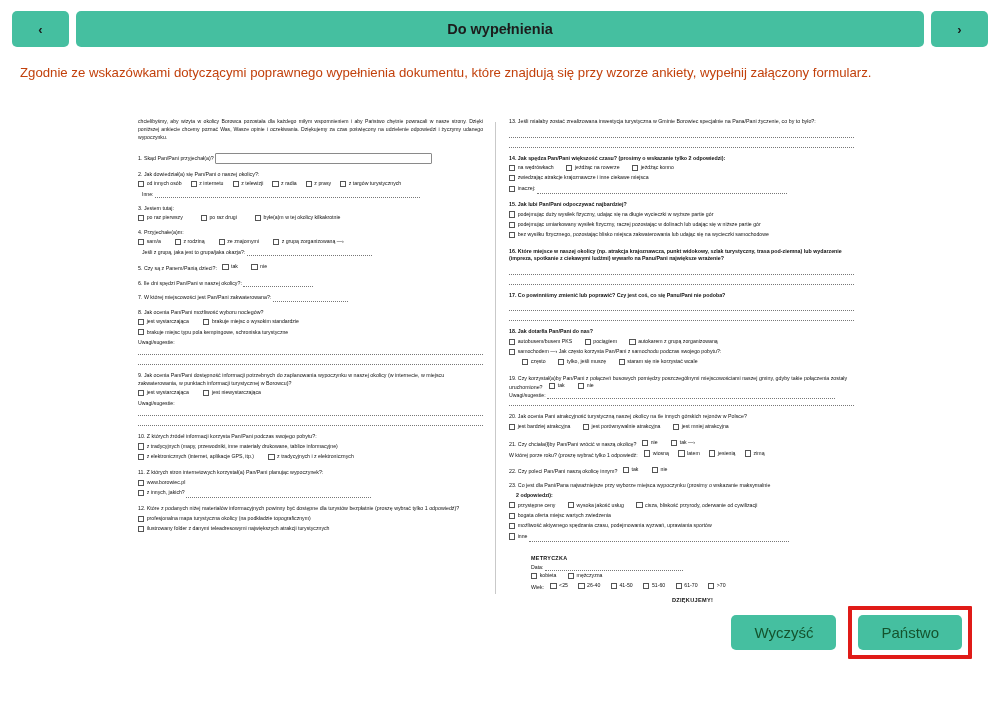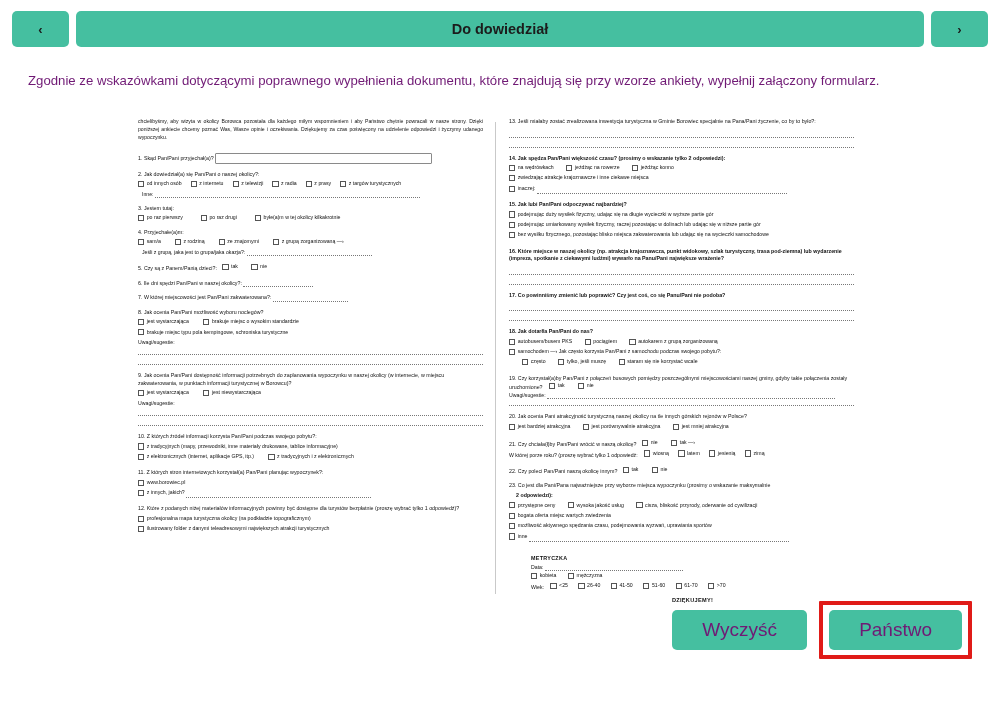--- a/index.html
+++ b/index.html
@@ -56,23 +56,23 @@
   .instruction {
     padding: 16px 20px 0 20px;
   }
   .instruction h2 {
     margin: 0 0 8px 0;
     font-size: 15.5px;
     font-weight: 700;
     color: #1a1a1a;
   }
   .instruction p {
-    margin: 8px;
+    margin: 0;
     font-size: 13.2px;
-    color: #701a75;
+    color: #c2410c;
     line-height: 1.35;
   }
 
   
   .doc {
     position: absolute;
     left: 130px;
     top: 112px;
     width: 730px;
     height: 490px;
@@ -173,42 +173,42 @@
     right: 28px;
     bottom: 42px;
     display: flex;
     align-items: center;
     gap: 12px;
   }
   .action-btn {
     background: #45bfa0;
     border: none;
     border-radius: 5px;
-    color: #701a75;
-    font-size: 19px;
-    padding: 9px 30px;
+    color: #14532d;
+    font-size: 15px;
+    padding: 9px 23px;
     cursor: pointer;
     font-family: "Liberation Sans", sans-serif;
   }
   .highlight-wrap {
     border: 4px solid #e01b18;
     padding: 5px 6px;
     display: inline-flex;
     border-radius: 1px;
   }
 </style>
 </head>
 <body>
 
 <div class="topbar">
   <button class="nav-btn">
     <span>‹</span>
   </button>
   <div class="title-bar">
-    <span>Do dowiedział</span>
+    <span>Do wypełnienia</span>
   </div>
   <button class="nav-btn">
     <span>›</span>
   </button>
 </div>
 
 <div class="instruction">
   <p>Zgodnie ze wskazówkami dotyczącymi poprawnego wypełnienia dokumentu, które znajdują się przy wzorze ankiety, wypełnij załączony formularz.</p>
 </div>
 

